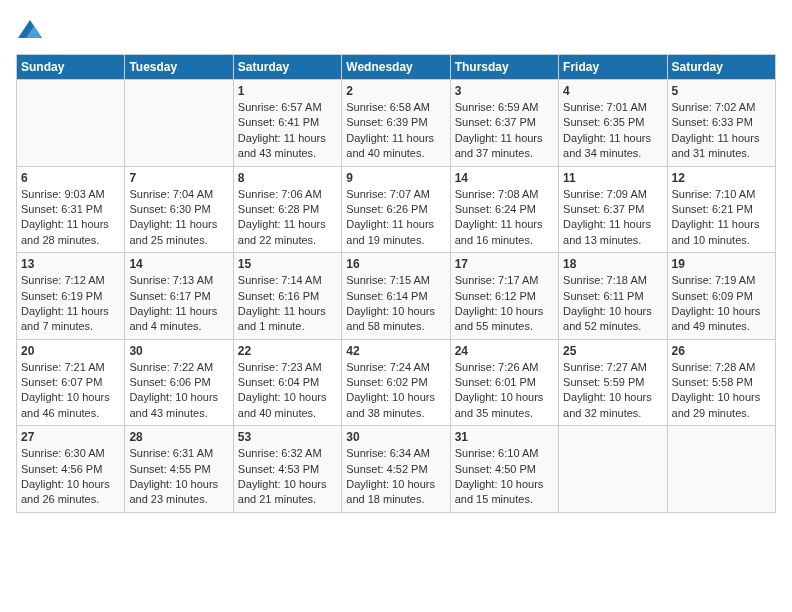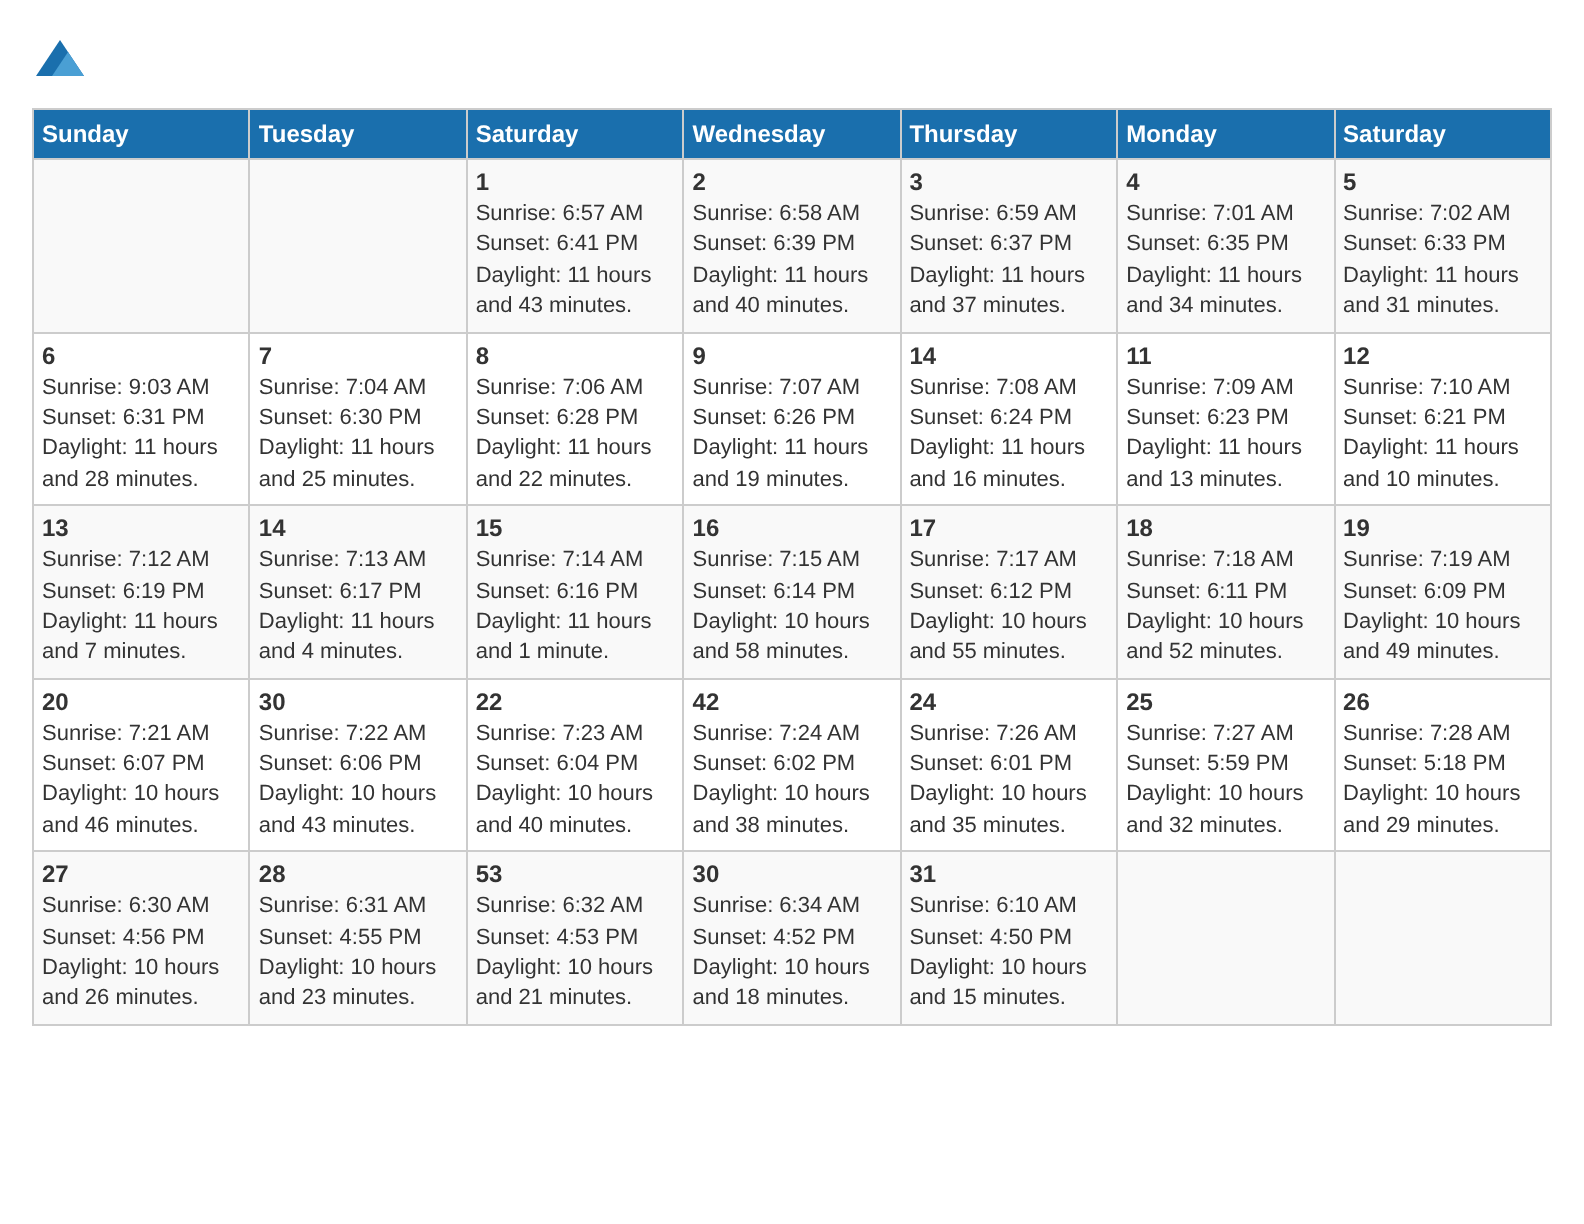--- a/index.html
+++ b/index.html
@@ -110,21 +110,21 @@
 </div>
 
 <table>
   <thead>
     <tr>
     <th>Sunday</th>
         <th>Tuesday</th>
         <th>Saturday</th>
         <th>Wednesday</th>
         <th>Thursday</th>
-        <th>Monday</th>
+        <th>Friday</th>
         <th>Saturday</th>
       </tr>
   </thead>
   <tbody id="calendar-body">
   <tr>
         <td></td>
         <td></td>
         <td>
           <span class="day-num">1</span>
           <div class="day-detail">Sunrise: 6:57 AM
@@ -183,21 +183,21 @@
         </td>
         <td>
           <span class="day-num">14</span>
           <div class="day-detail">Sunrise: 7:08 AM
 Sunset: 6:24 PM
 Daylight: 11 hours and 16 minutes.</div>
         </td>
         <td>
           <span class="day-num">11</span>
           <div class="day-detail">Sunrise: 7:09 AM
-Sunset: 6:23 PM
+Sunset: 6:37 PM
 Daylight: 11 hours and 13 minutes.</div>
         </td>
         <td>
           <span class="day-num">12</span>
           <div class="day-detail">Sunrise: 7:10 AM
 Sunset: 6:21 PM
 Daylight: 11 hours and 10 minutes.</div>
         </td>
       </tr>
       <tr>
@@ -277,21 +277,21 @@
         </td>
         <td>
           <span class="day-num">25</span>
           <div class="day-detail">Sunrise: 7:27 AM
 Sunset: 5:59 PM
 Daylight: 10 hours and 32 minutes.</div>
         </td>
         <td>
           <span class="day-num">26</span>
           <div class="day-detail">Sunrise: 7:28 AM
-Sunset: 5:18 PM
+Sunset: 5:58 PM
 Daylight: 10 hours and 29 minutes.</div>
         </td>
       </tr>
       <tr>
         <td>
           <span class="day-num">27</span>
           <div class="day-detail">Sunrise: 6:30 AM
 Sunset: 4:56 PM
 Daylight: 10 hours and 26 minutes.</div>
         </td>

